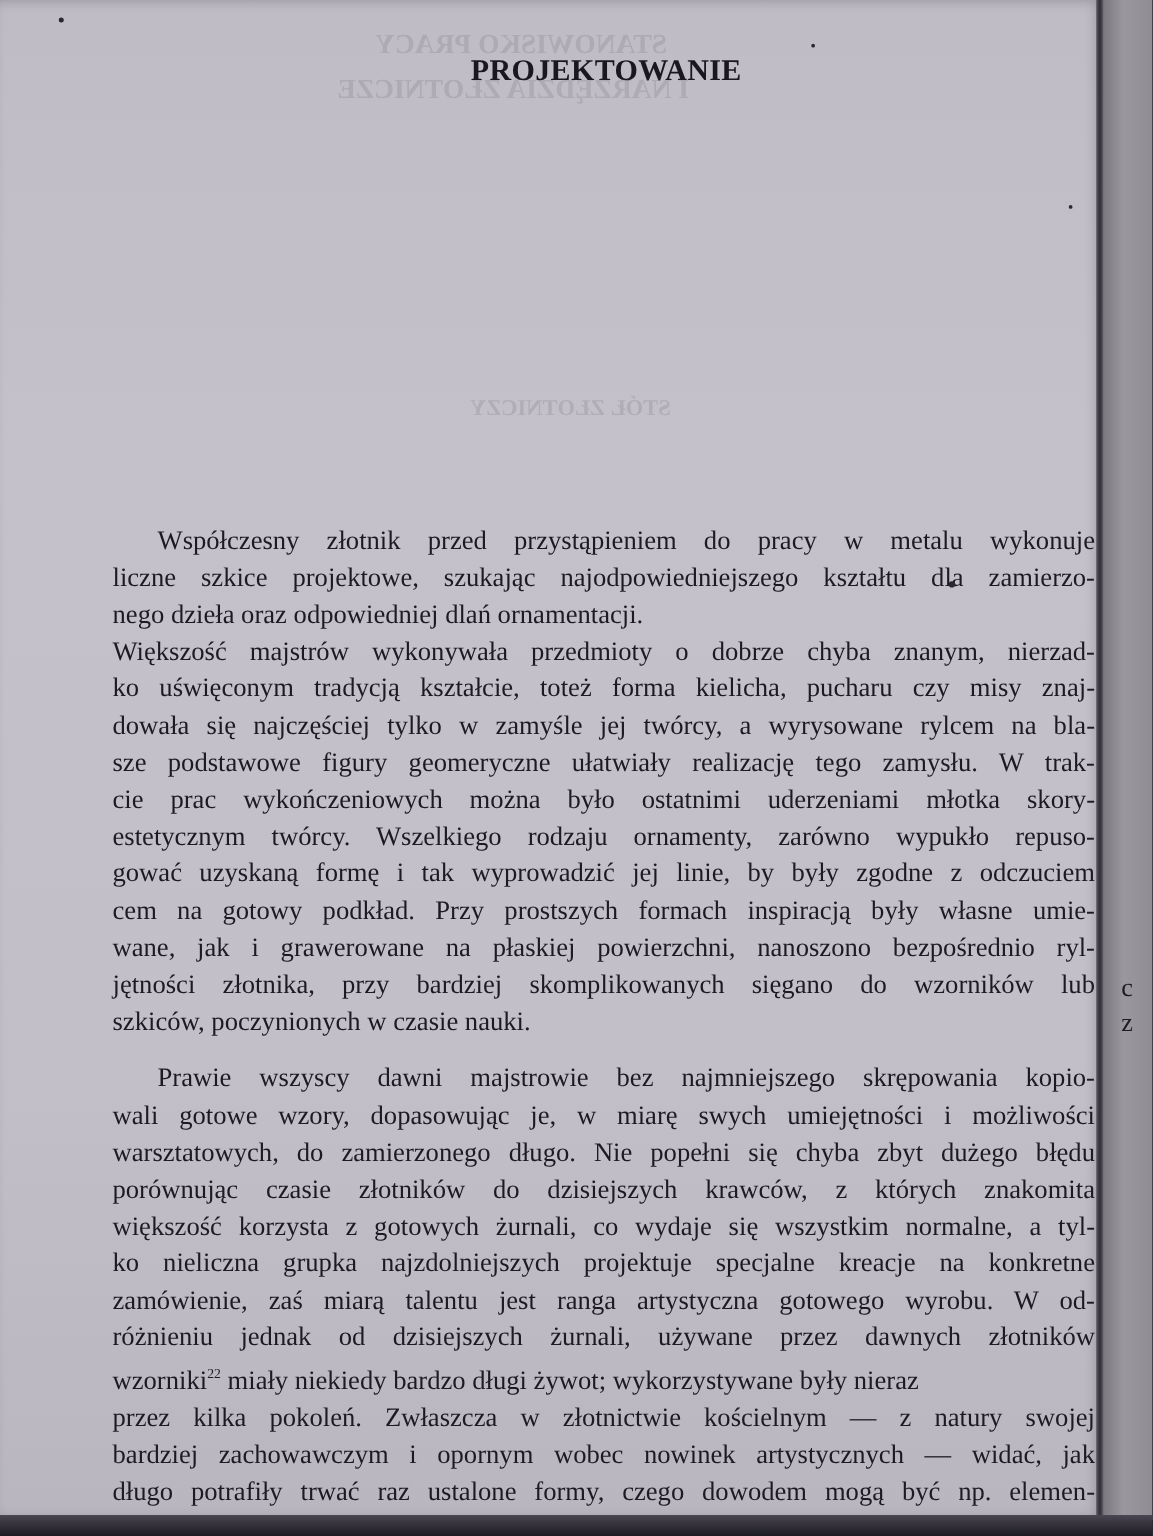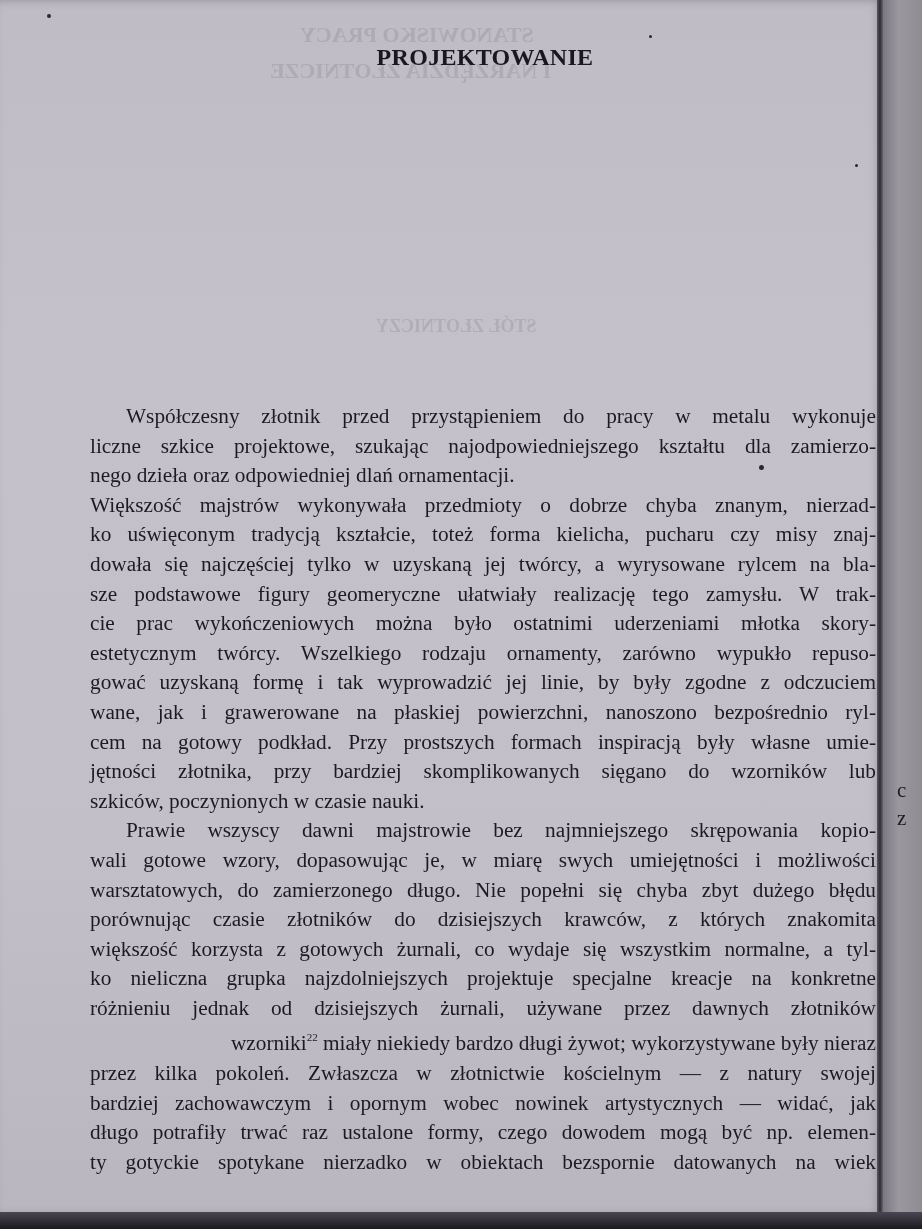--- a/index.html
+++ b/index.html
@@ -46,21 +46,21 @@
   .text {
     position: absolute; left: 90px; top: 402px; width: 786px;
     color: #1d1b22;
     font-size: 21.3px; line-height: 29.6px;
   }
   .line {
     display: block; white-space: nowrap;
     text-align: justify; text-align-last: justify;
   }
   .line.last { text-align-last: left; }
-  .line.indent { padding-left: 36px; }
+  .line.indent { padding-left: 36px; margin-top: 16px; }
   sup { font-size: 11px; vertical-align: 9px; }
   .specks span { position: absolute; background: #2a2730; border-radius: 50%; }
 </style>
 </head>
 <body>
 
 <div class="page">
   <div class="ghost" style="left:300px;top:22px;font-size:22px;">STANOWISKO PRACY</div>
   <div class="ghost" style="left:270px;top:58px;font-size:22px;">I NARZĘDZIA ZŁOTNICZE</div>
   <div class="ghost" style="left:376px;top:316px;font-size:18px;">STÓŁ ZŁOTNICZY</div>
@@ -69,39 +69,40 @@
 
   <div class="text">
     <div>
       <span class="line indent">Współczesny złotnik przed przystąpieniem do pracy w metalu wykonuje</span>
       <span class="line">liczne szkice projektowe, szukając najodpowiedniejszego kształtu dla zamierzo-</span>
       <span class="line last">nego dzieła oraz odpowiedniej dlań ornamentacji.</span>
     </div>
     <div>
       <span class="line">Większość majstrów wykonywała przedmioty o dobrze chyba znanym, nierzad-</span>
       <span class="line">ko uświęconym tradycją kształcie, toteż forma kielicha, pucharu czy misy znaj-</span>
-      <span class="line">dowała się najczęściej tylko w uzyskaną jej twórcy, a wyrysowane rylcem na bla-</span>
+      <span class="line">dowała się najczęściej tylko w zamyśle jej twórcy, a wyrysowane rylcem na bla-</span>
       <span class="line">sze podstawowe figury geomeryczne ułatwiały realizację tego zamysłu. W trak-</span>
       <span class="line">cie prac wykończeniowych można było ostatnimi uderzeniami młotka skory-</span>
       <span class="line">estetycznym twórcy. Wszelkiego rodzaju ornamenty, zarówno wypukło repuso-</span>
       <span class="line">gować uzyskaną formę i tak wyprowadzić jej linie, by były zgodne z odczuciem</span>
+      <span class="line">cem na gotowy podkład. Przy prostszych formach inspiracją były własne umie-</span>
       <span class="line">wane, jak i grawerowane na płaskiej powierzchni, nanoszono bezpośrednio ryl-</span>
-      <span class="line">cem na gotowy podkład. Przy prostszych formach inspiracją były własne umie-</span>
       <span class="line">jętności złotnika, przy bardziej skomplikowanych sięgano do wzorników lub</span>
       <span class="line last">szkiców, poczynionych w czasie nauki.</span>
     </div>
     <div>
       <span class="line indent">Prawie wszyscy dawni majstrowie bez najmniejszego skrępowania kopio-</span>
       <span class="line">wali gotowe wzory, dopasowując je, w miarę swych umiejętności i możliwości</span>
       <span class="line">warsztatowych, do zamierzonego długo. Nie popełni się chyba zbyt dużego błędu</span>
       <span class="line">porównując czasie złotników do dzisiejszych krawców, z których znakomita</span>
       <span class="line">większość korzysta z gotowych żurnali, co wydaje się wszystkim normalne, a tyl-</span>
       <span class="line">ko nieliczna grupka najzdolniejszych projektuje specjalne kreacje na konkretne</span>
+      <span class="line">zamówienie, zaś miarą talentu jest ranga artystyczna gotowego wyrobu. W od-</span>
       <span class="line">różnieniu jednak od dzisiejszych żurnali, używane przez dawnych złotników</span>
-      <span class="line" style="display:flex;justify-content:flex-end;">
+      <span class="line" style="display:flex;justify-content:flex-start;">
         <span style="white-space:nowrap;"><span>wzorniki</span><sup>22</sup>&nbsp;<span>miały niekiedy bardzo długi żywot; wykorzystywane były nieraz</span></span>
       </span>
       <span class="line">przez kilka pokoleń. Zwłaszcza w złotnictwie kościelnym — z natury swojej</span>
       <span class="line">bardziej zachowawczym i opornym wobec nowinek artystycznych — widać, jak</span>
       <span class="line">długo potrafiły trwać raz ustalone formy, czego dowodem mogą być np. elemen-</span>
       <span class="line">ty gotyckie spotykane nierzadko w obiektach bezspornie datowanych na wiek</span>
 
     </div>
   </div>
 

